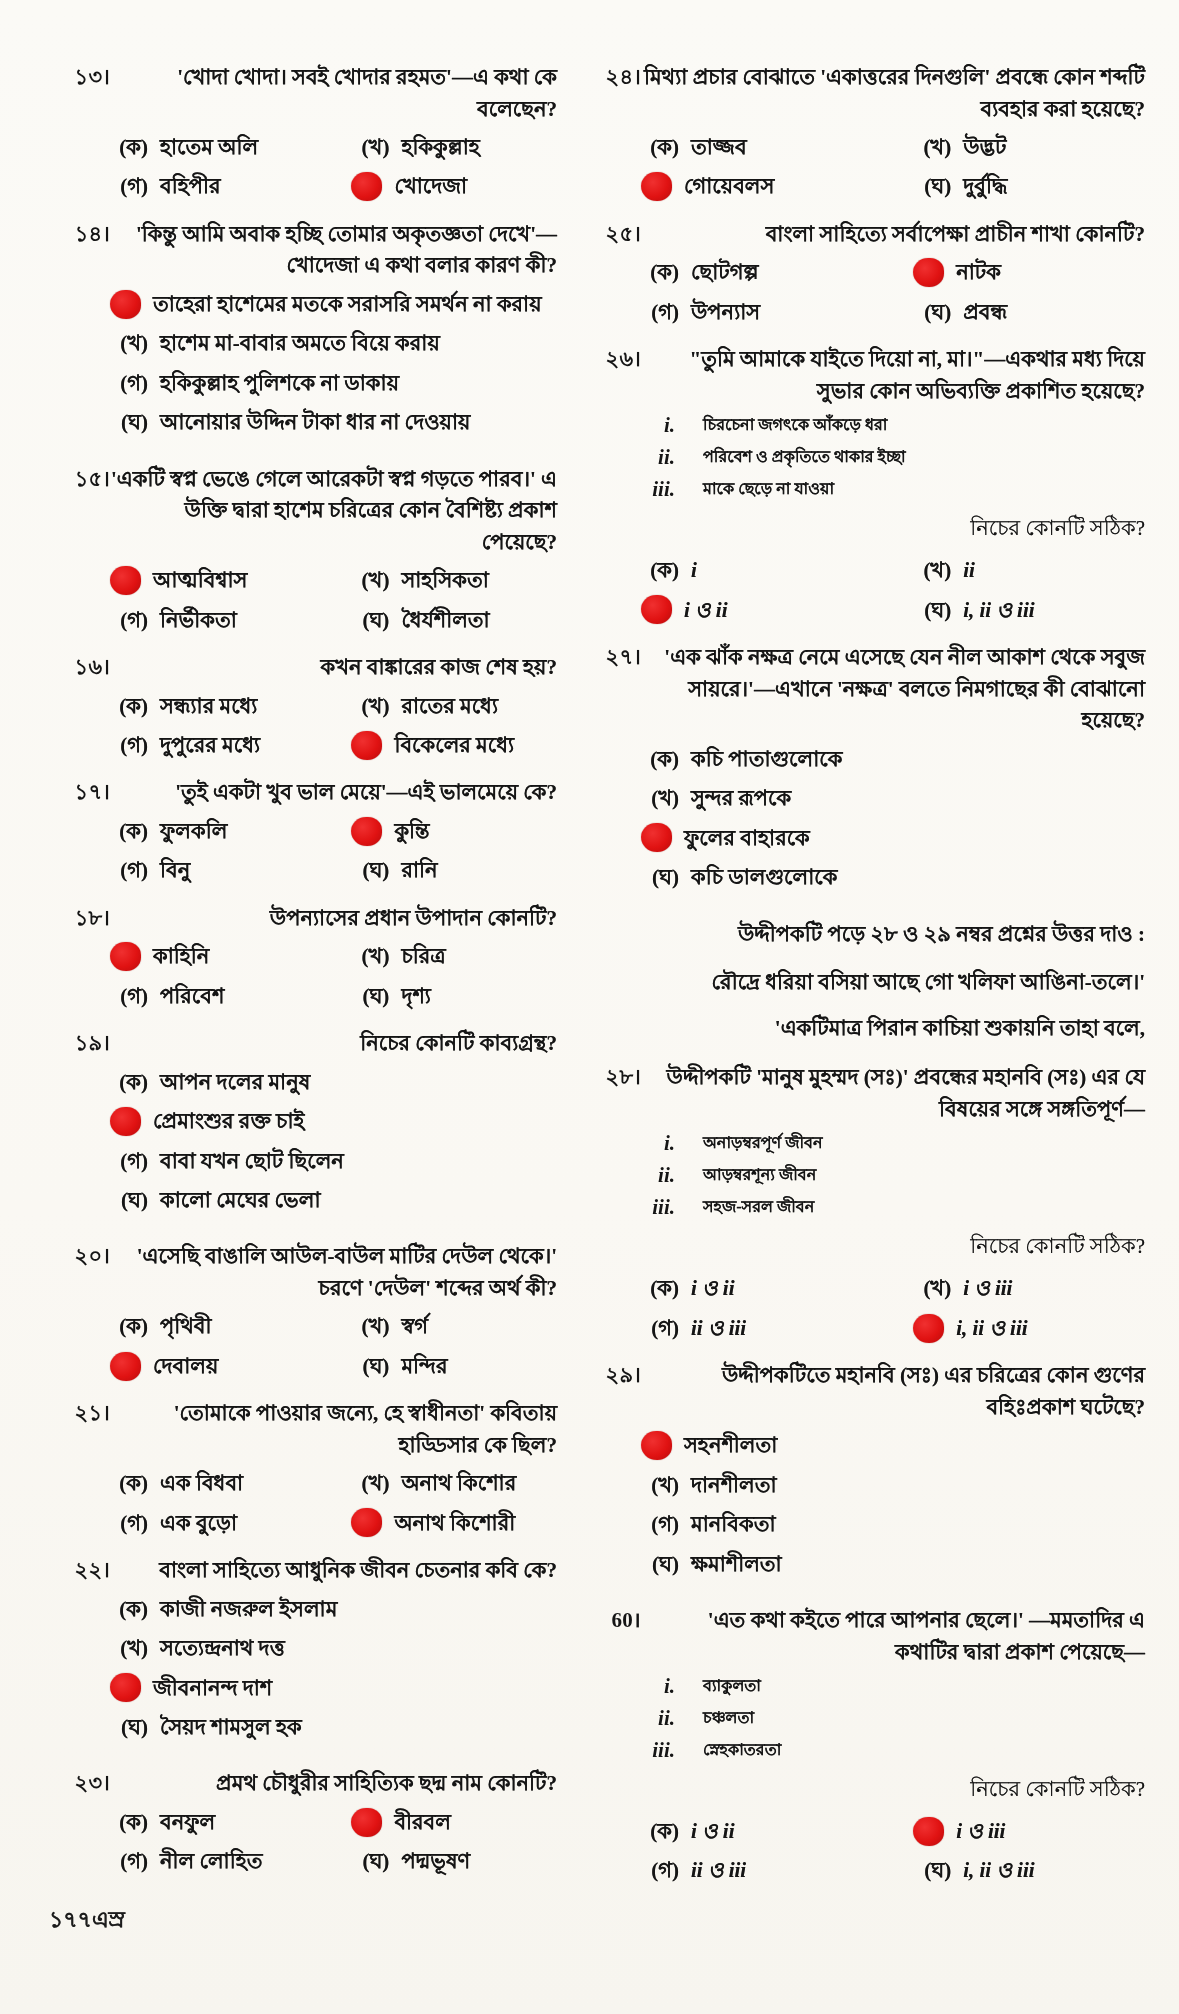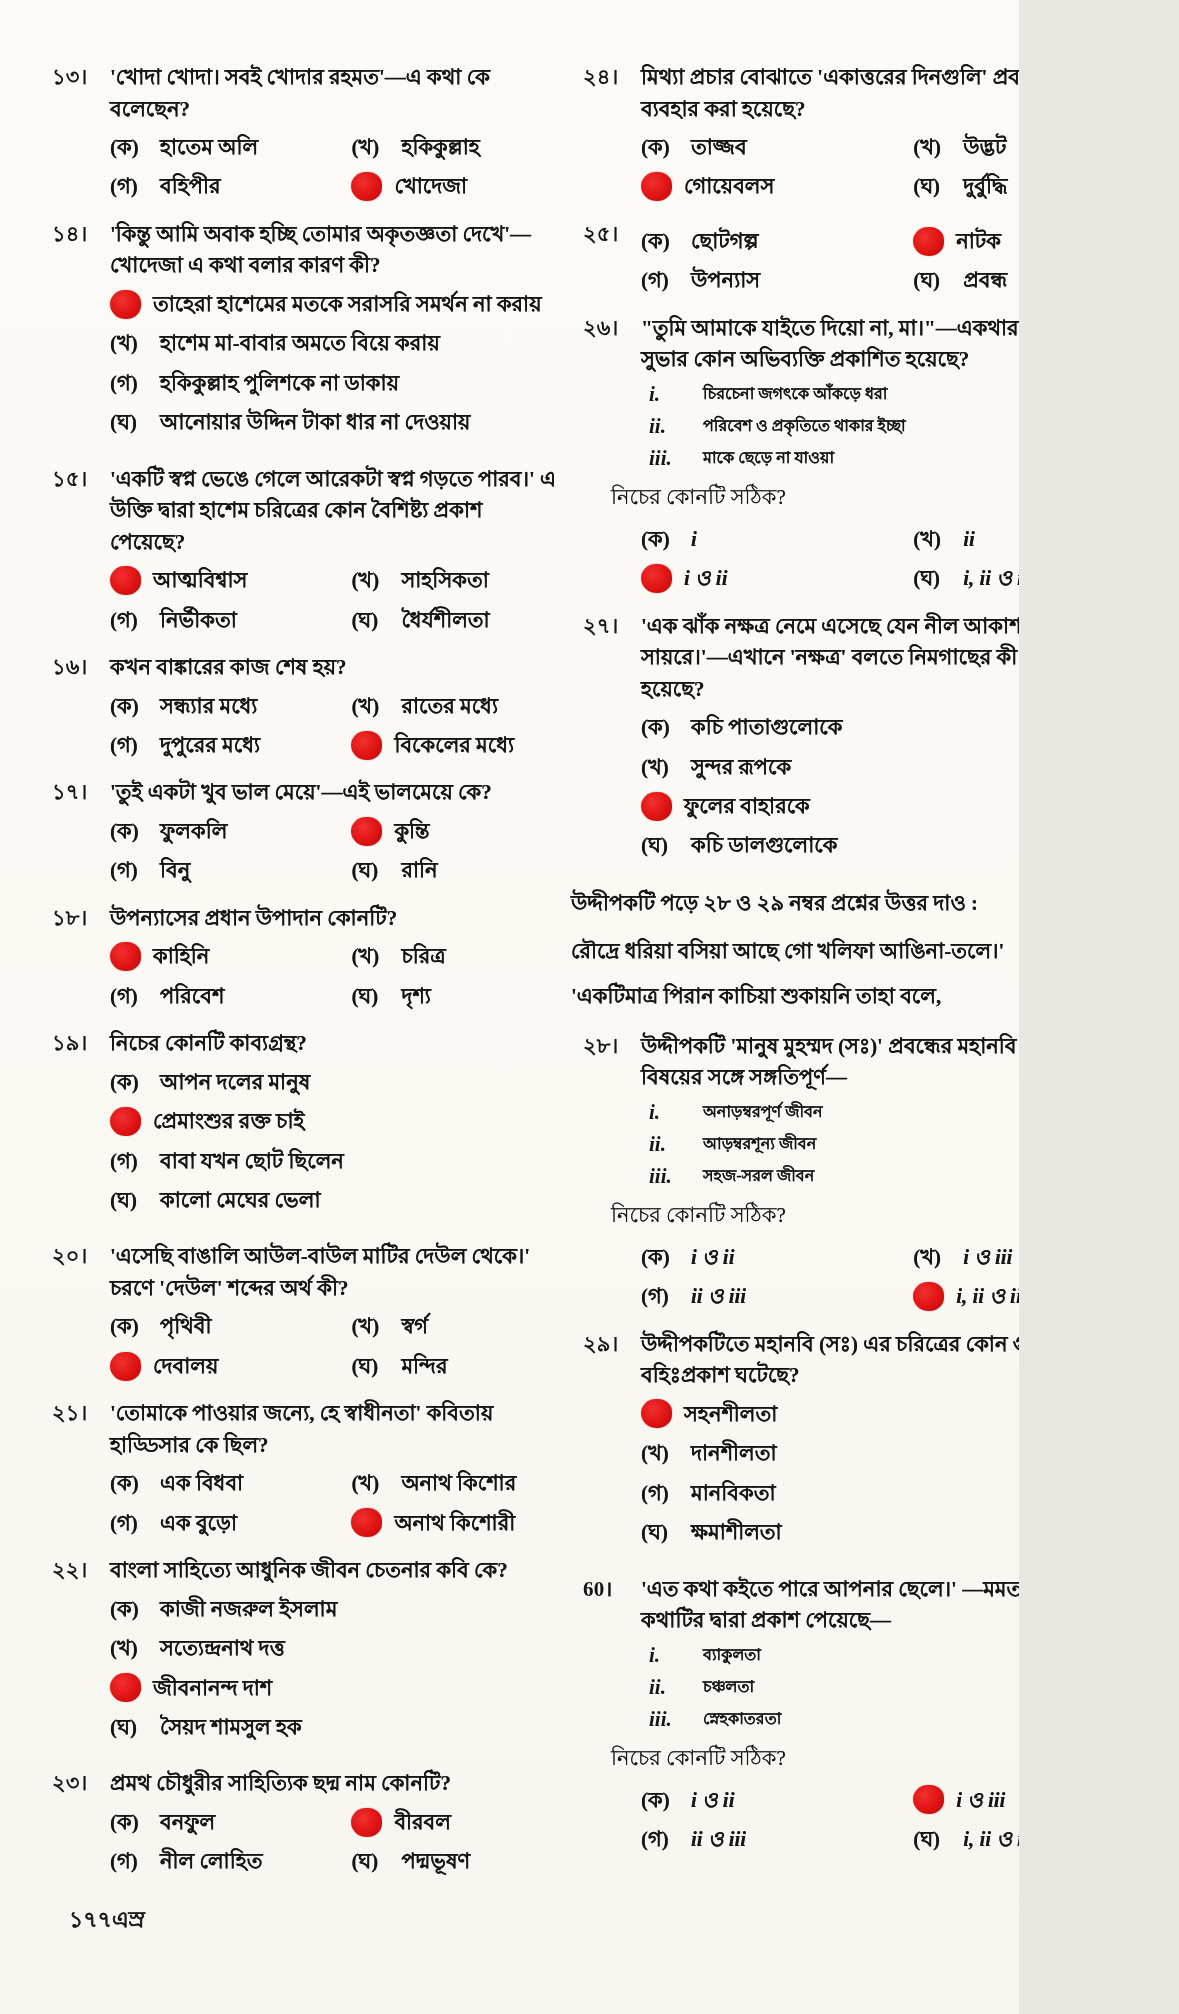--- a/index.html
+++ b/index.html
@@ -3,24 +3,25 @@
 <meta charset="utf-8">
 <style>
   html,body{margin:0;padding:0;}
   body{
     width:1179px;height:2014px;
     background:#e9e7e2;
     font-family:"Liberation Serif","DejaVu Serif",serif;
   }
   .page{
     position:relative;
-    width:1019px;height:2014px;
+    width:1179px;height:2014px;
     background:linear-gradient(180deg,#fbfaf6 0%,#faf8f3 60%,#f7f5ef 100%);
     color:#151515;
     overflow:hidden;
+    text-align:right;
   }
   .columns{
     display:flex;
     gap:26px;
     padding:62px 0 0 52px;
   }
   .col{flex:none;}
   .col-left{width:505px;}
   .col-right{width:562px;}
   .q{display:flex;margin-bottom:17px;}
@@ -70,21 +71,21 @@
   .passage{margin:16px 0 18px 0;}
   .passage .intro{
     font-weight:700;font-size:21px;margin:0 0 14px -12px;
     text-shadow:0 0 .5px rgba(20,20,20,.6);
   }
   .passage .pline{
     font-weight:700;font-size:21px;margin:0 0 14px -12px;line-height:1.5;
     text-shadow:0 0 .5px rgba(20,20,20,.6);
   }
   .footer{
-    position:absolute;left:69px;top:1902px;
+    position:absolute;left:49px;top:1902px;
     font-weight:700;font-size:22px;color:#1c1c1c;
     text-shadow:0 0 .5px rgba(20,20,20,.6);
   }
 </style>
 </head>
 <body>
 
 <div class="page">
   <div class="columns">
     <div class="col col-left" id="col-0">
@@ -374,20 +375,21 @@
               <div class="opt">
                 <span class="optlabel">(ঘ)</span>
                 <span class="opttext">দুর্বুদ্ধি</span>
               </div>
             </div>
           </div>
         </div>
         <div class="q">
           <div class="qnum">২৫।</div>
           <div class="qbody">
+            <div class="qtext">বাংলা সাহিত্যে সর্বাপেক্ষা প্রাচীন শাখা কোনটি?</div>
             <div class="opts opts-grid">
               <div class="opt">
                 <span class="optlabel">(ক)</span>
                 <span class="opttext">ছোটগল্প</span>
               </div>
               <div class="opt">
                 <span class="dot"></span>
                 <span class="opttext">নাটক</span>
               </div>
               <div class="opt">

